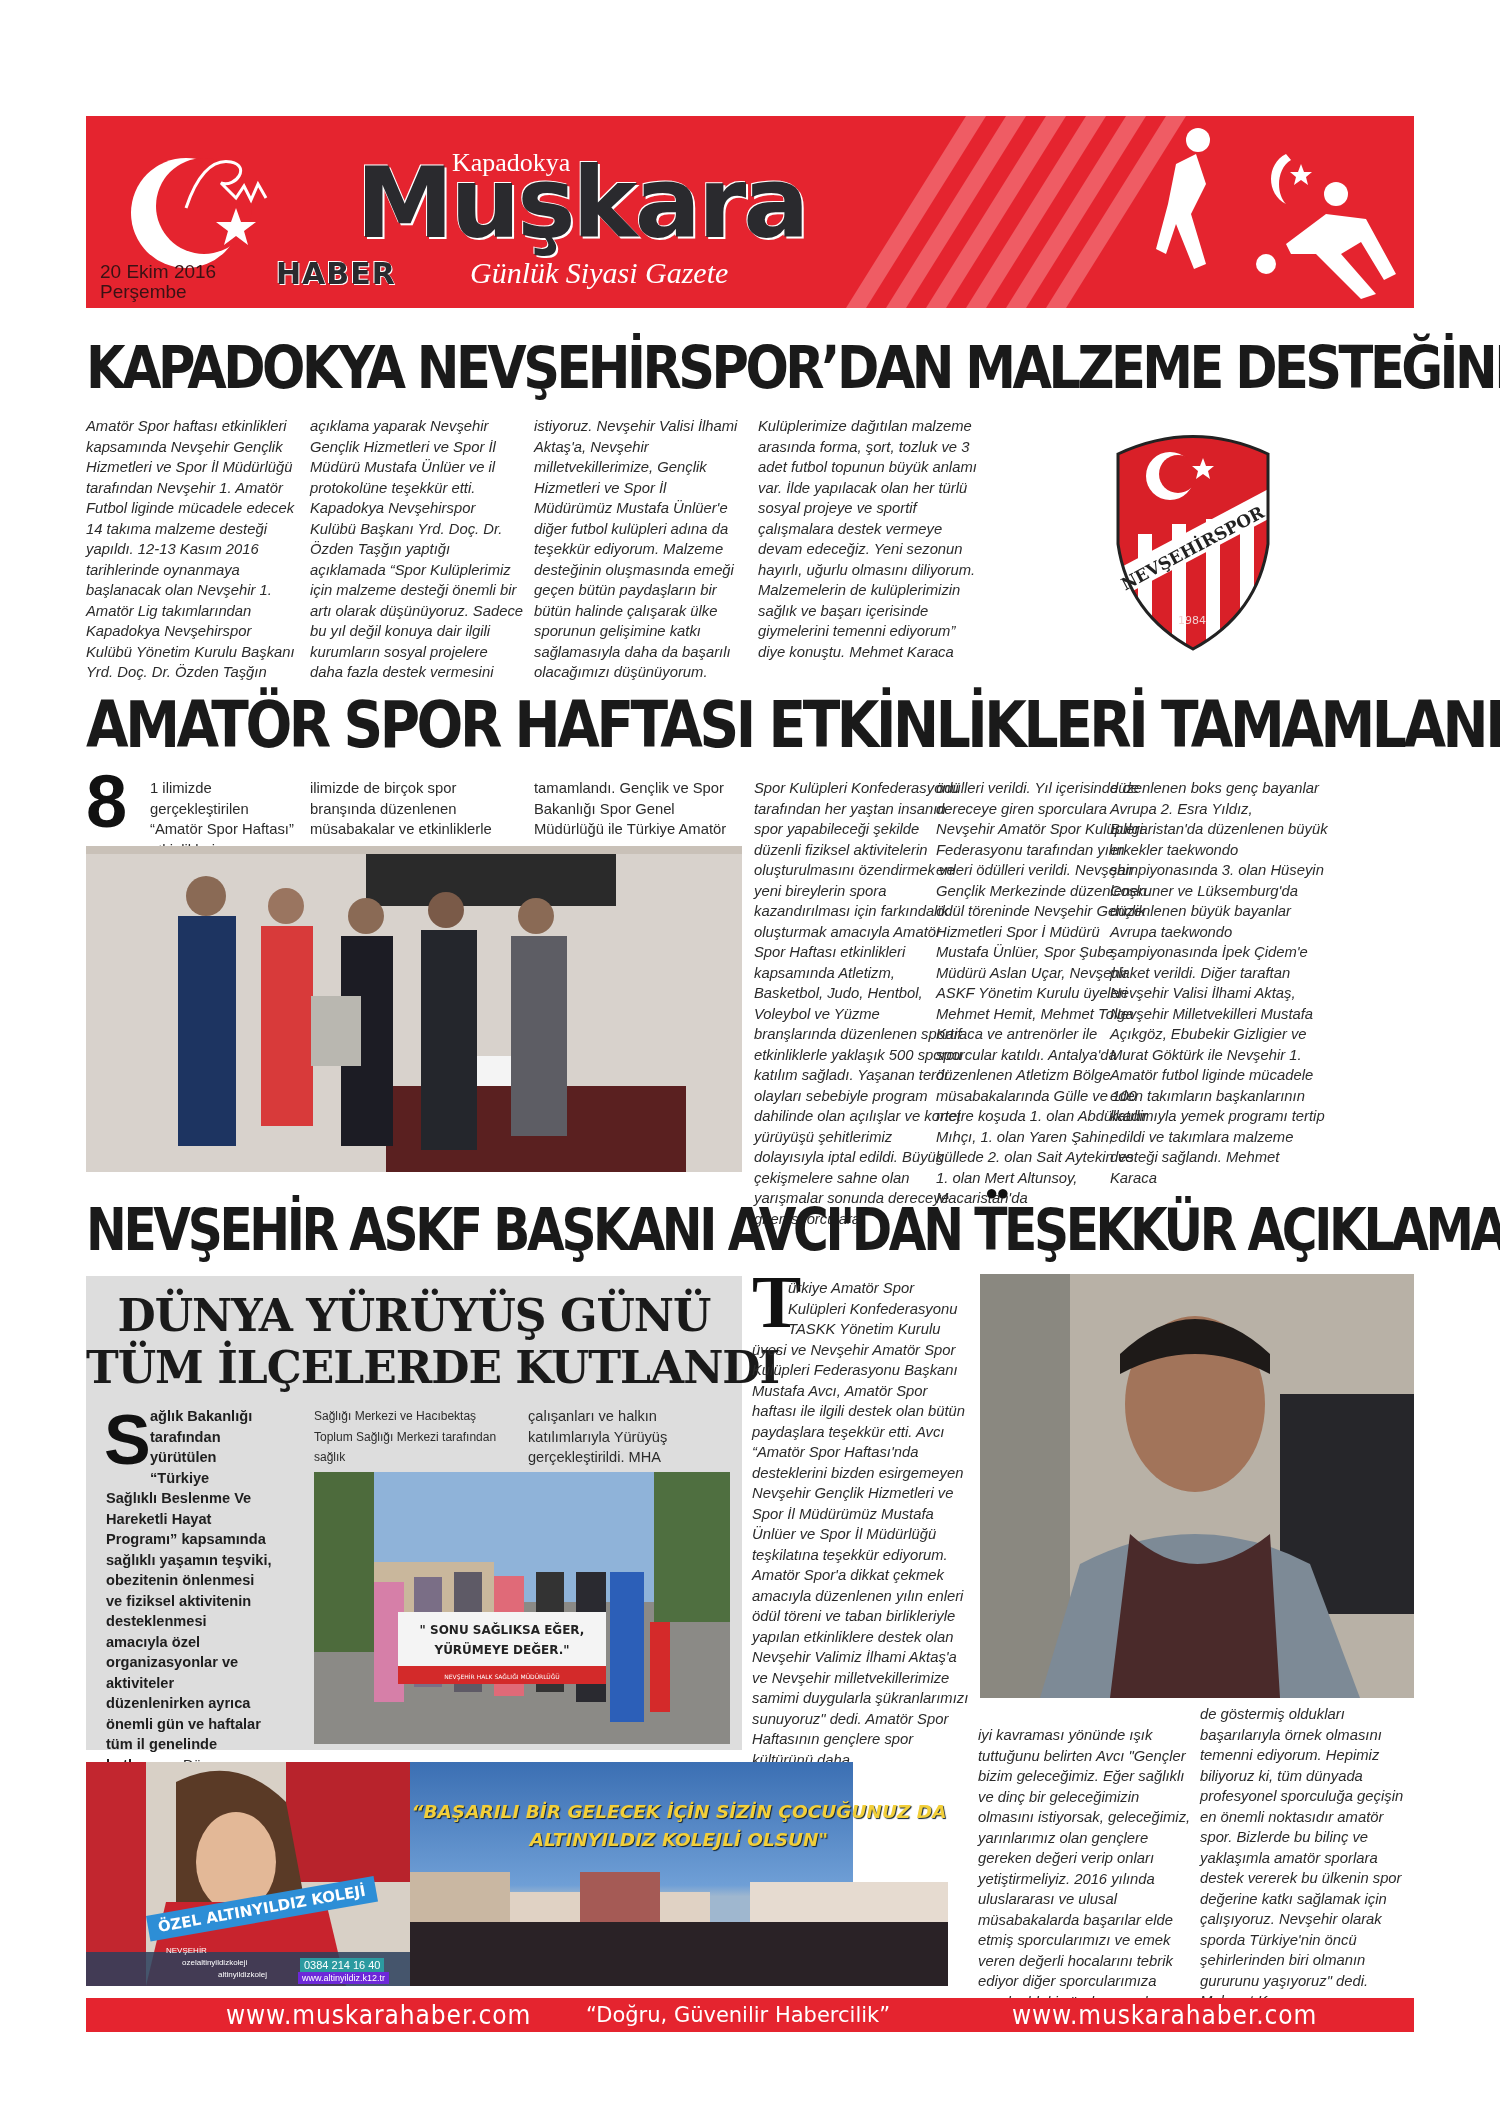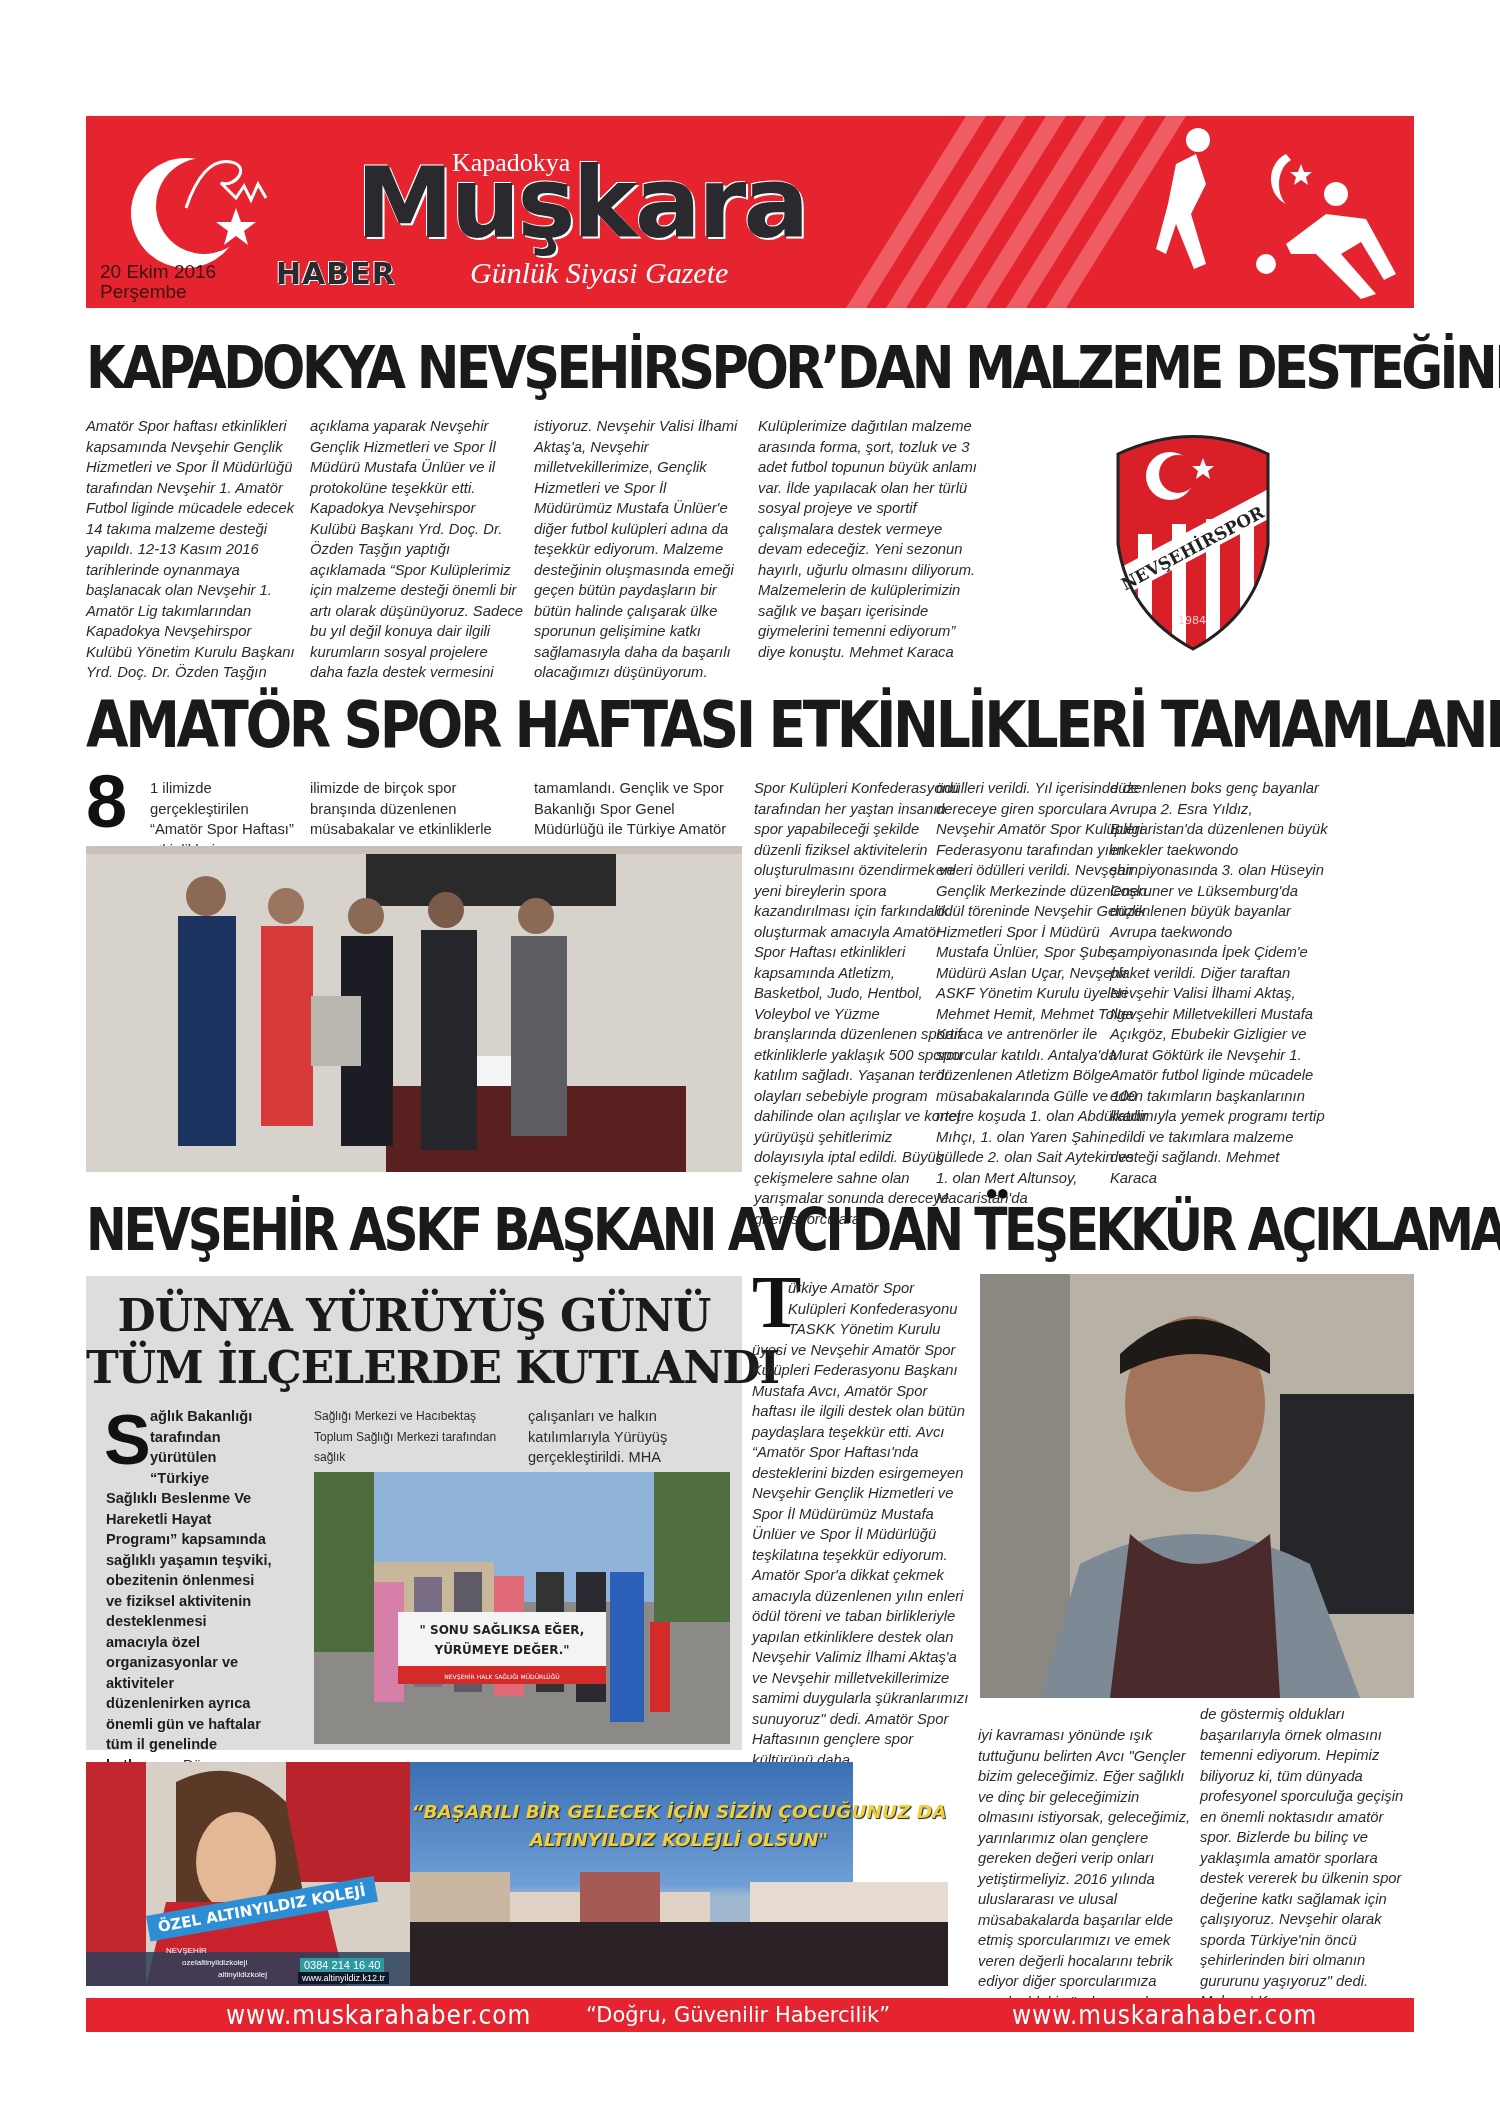--- a/index.html
+++ b/index.html
@@ -67,21 +67,21 @@
   .a3c3 { left: 1200px; top: 1704px; width: 218px; }
 
   
   .ad { position: absolute; left: 86px; top: 1762px; width: 862px; height: 224px; overflow: hidden; }
   .ad-left { position: absolute; left: 0; top: 0; width: 324px; height: 224px; }
   .ad-right { position: absolute; left: 324px; top: 0; width: 443px; height: 224px; background: linear-gradient(#3b6fb3, #6f9fd6 55%, #9fb7cf 60%); }
   .ad-slogan { position: absolute; left: 0; top: 36px; width: 538px; text-align: center; font-family: "DejaVu Sans", sans-serif; font-style: italic; font-weight: bold; font-size: 18.5px; line-height: 28px; color: #f2cf3a; text-shadow: 1px 1px 1px #123; }
   .ad-brand { position: absolute; left: 60px; top: 154px; padding: 4px 10px; transform: rotate(-10deg); transform-origin: left top; background: #2d8ed6; color: #fff; font-family: "DejaVu Sans", sans-serif; font-weight: bold; font-size: 15px; white-space: nowrap; }
   .ad-city { position: absolute; left: 80px; top: 184px; font-size: 8px; color: #fff; }
   .ad-phone { position: absolute; left: 214px; top: 196px; font-size: 11px; color: #fff; background: #2c9aa0; padding: 1px 4px; }
-  .ad-web { position: absolute; left: 212px; top: 210px; font-size: 9px; color: #fff; background: #0f172a; padding: 1px 4px; }
+  .ad-web { position: absolute; left: 212px; top: 210px; font-size: 9px; color: #fff; background: #6d28d9; padding: 1px 4px; }
   .ad-social1 { position: absolute; left: 96px; top: 196px; font-size: 8px; color: #fff; }
   .ad-social2 { position: absolute; left: 96px; top: 208px; font-size: 8px; color: #fff; padding-left: 36px; }
 
   
   .footer { position: absolute; left: 86px; top: 1998px; width: 1328px; height: 34px; background: #e5242f; }
   .footer-url1 { position: absolute; left: 140px; top: 2px; font-family: "DejaVu Sans", sans-serif; font-size: 26px; color: #ffffff; letter-spacing: 1px; transform: scaleX(0.9); transform-origin: left top; }
   .footer-slogan { position: absolute; left: 500px; top: 5px; font-family: "DejaVu Sans", sans-serif; font-size: 21px; color: #ffffff; }
   .footer-url2 { position: absolute; left: 926px; top: 2px; font-family: "DejaVu Sans", sans-serif; font-size: 26px; color: #ffffff; letter-spacing: 1px; transform: scaleX(0.9); transform-origin: left top; }
 </style>
 </head>

